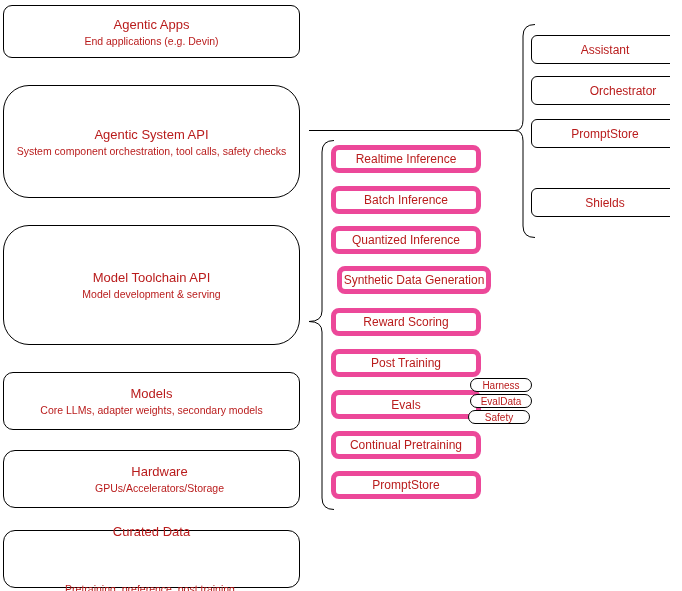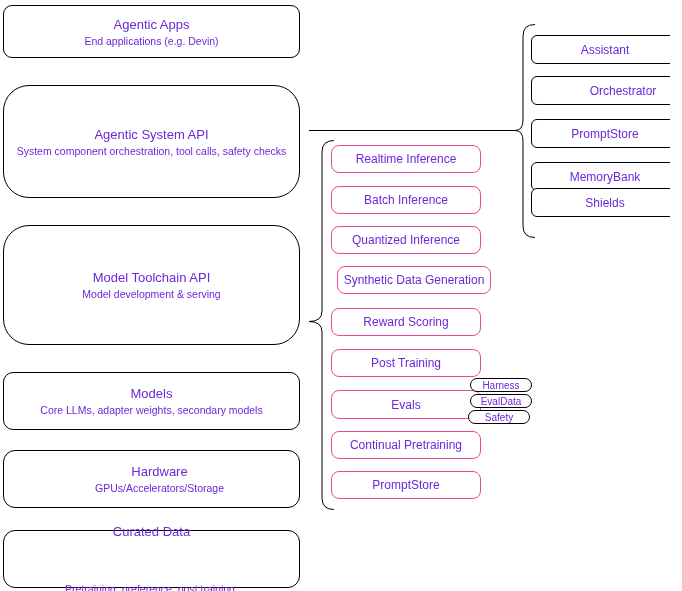--- a/index.html
+++ b/index.html
@@ -1,21 +1,21 @@
 <!DOCTYPE html>
 <html><head>
 <meta charset="utf-8">
 <style>
   html,body { margin:0; padding:0; background:#ffffff; }
   .canvas {
     position:relative;
     width:670px; height:591px;
     background:#ffffff;
     font-family:"Liberation Sans", sans-serif;
-    color:#6d28d9;
+    color:#b91c1c;
     overflow:hidden;
   }
   svg.connectors { position:absolute; left:0; top:0; pointer-events:none; }
 
   
   .stack-box {
     position:absolute; left:3px; width:297px;
     border:1px solid #000; background:#fff; box-sizing:border-box;
     display:flex; flex-direction:column; align-items:center; justify-content:center;
     text-align:center; gap:3px;
@@ -25,21 +25,21 @@
   .sb2 { top:225px; height:120px; border-radius:26px; }
   .sb3 { top:372px; height:58px;  border-radius:10px; }
   .sb4 { top:450px; height:58px;  border-radius:12px;padding-left:16px; }
   .sb5 { top:530px; height:58px;  border-radius:12px;gap:44px; }
   .box-title    { font-size:13px; line-height:15px; }
   .box-subtitle { font-size:10.5px; line-height:12px; }
 
   
   .svc {
     position:absolute; left:331px; width:150px; height:28px;
-    border:1px solid #ec4899; border-radius:8px; background:#fff; box-sizing:border-box;
+    border:5px solid #ec4899; border-radius:8px; background:#fff; box-sizing:border-box;
     display:flex; align-items:center; justify-content:center;
     font-size:12px; text-align:center; z-index:1;
   }
   .svc0 { top:145px; }
   .svc1 { top:186px; }
   .svc2 { top:226px; }
   .svc3 { top:266px; left:329px; width:154px;margin-left:8px; }
   .svc4 { top:308px; }
   .svc5 { top:349px; }
   .svc6 { top:390px; height:29px; }
@@ -116,16 +116,15 @@
   <div class="svc svc7">Continual Pretraining</div>
   <div class="svc svc8">PromptStore</div>
 
   <div class="pill p0">Harness</div>
   <div class="pill p1">EvalData</div>
   <div class="pill p2">Safety</div>
 
   <div class="comp c0">Assistant</div>
   <div class="comp c1">Orchestrator</div>
   <div class="comp c2">PromptStore</div>
-  <div class="comp c3">MemoryBank</div>
   <div class="comp c4">Shields</div>
 
 </div>
 
 </body></html>

